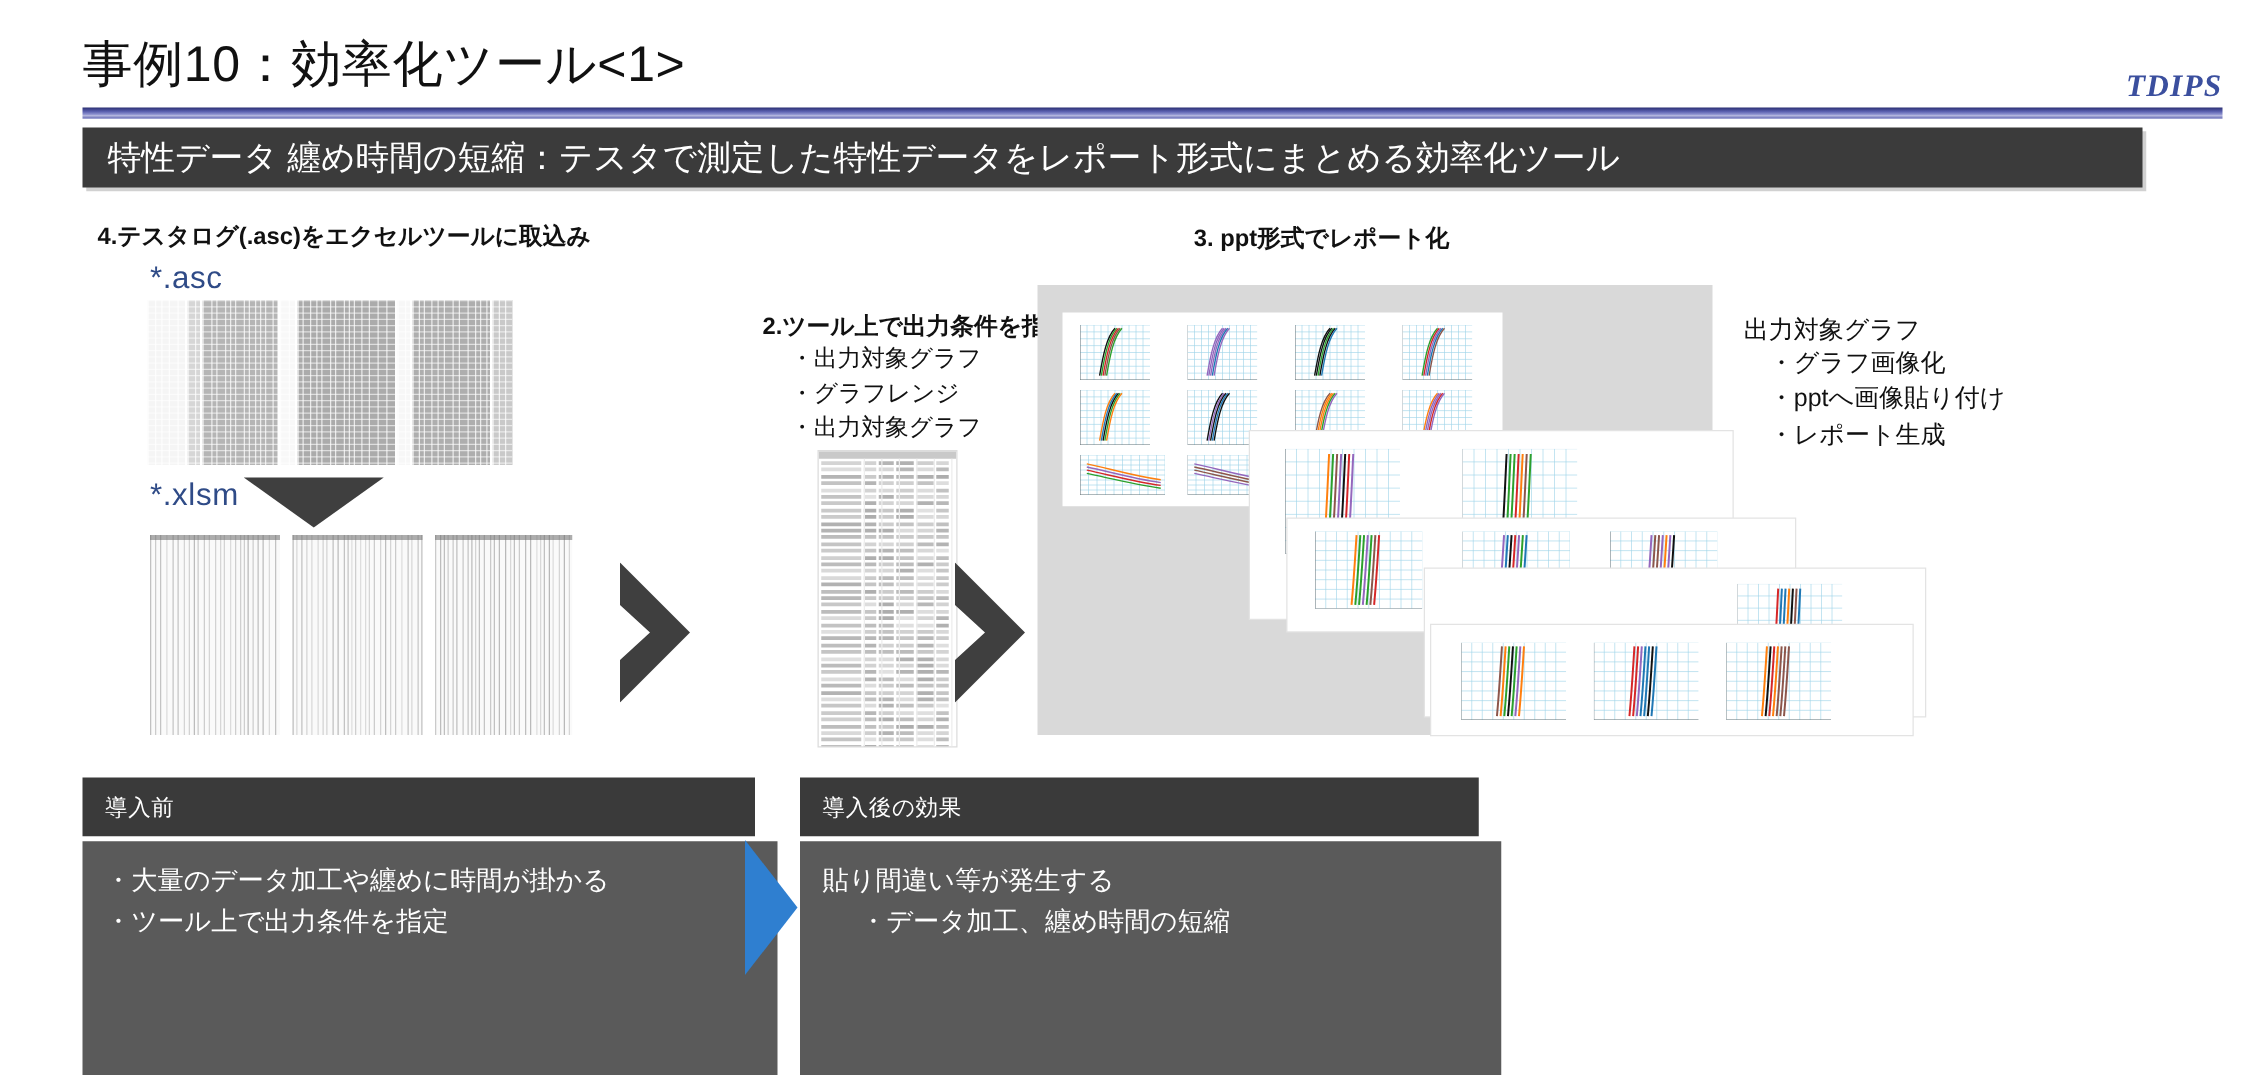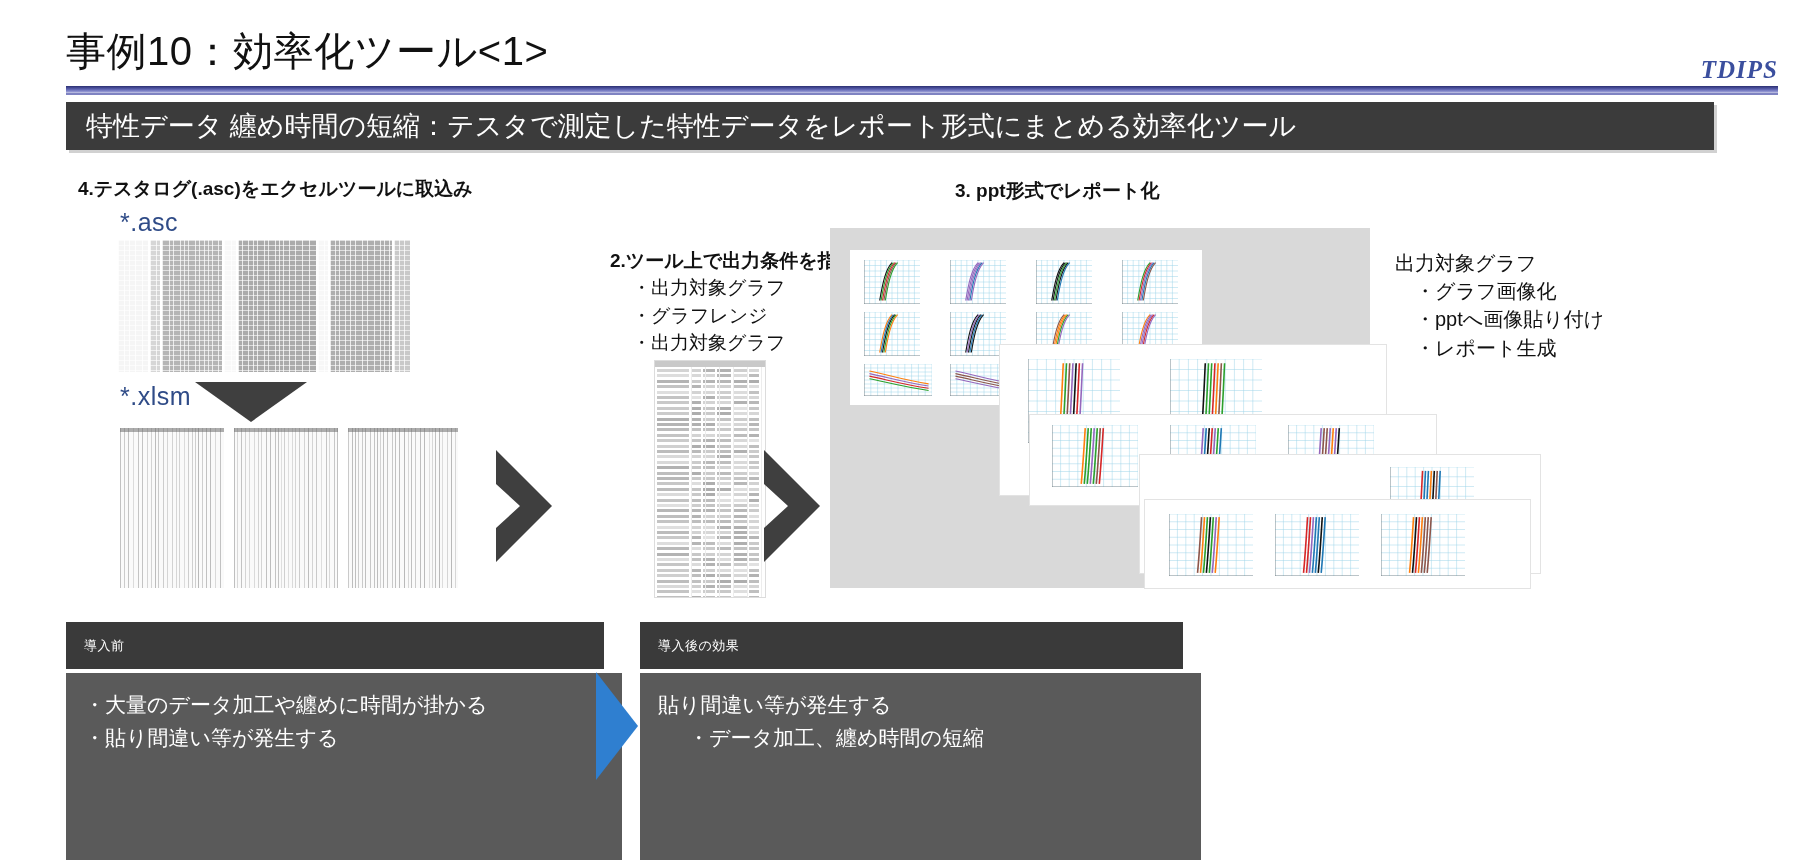--- a/index.html
+++ b/index.html
@@ -104,21 +104,21 @@
   #rep-d{left:1140px;top:455px;width:400px;height:118px;}
   #rep-e{left:1145px;top:500px;width:385px;height:88px;}
 
   
   .tile{position:absolute;background:#fff;overflow:hidden;}
 
   
   .panel-head{
     position:absolute;background:#3a3a3a;color:#fff;
     display:flex;align-items:center;padding-left:18px;
-    font-size:13px;letter-spacing:.5px;
+    font-size:18px;letter-spacing:.5px;
   }
   .panel-body{
     position:absolute;background:#5a5a5a;color:#fff;
     padding:16px 18px 0 18px;font-size:21px;line-height:1.55;
   }
   #before-head{left:66px;top:622px;width:520px;height:47px;}
   #before-body{left:66px;top:673px;width:520px;height:187px;}
   #after-head{left:640px;top:622px;width:525px;height:47px;}
   #after-body{left:640px;top:673px;width:525px;height:187px;}
   .indent{margin-left:30px;}
@@ -1301,21 +1301,21 @@
   <div class="macro-item">・グラフ画像化</div>
   <div class="macro-item">・pptへ画像貼り付け</div>
   <div class="macro-item">・レポート生成</div>
 </div>
 
 <div id="before-head" class="panel-head">
   <span>導入前</span>
 </div>
 <div id="before-body" class="panel-body">
   <div>・大量のデータ加工や纏めに時間が掛かる</div>
-  <div>・貼り間違い等が発生する</div>
+  <div>・ツール上で出力条件を指定</div>
 </div>
 
 <div id="mid-arrow"></div>
 
 <div id="after-head" class="panel-head">
   <span>導入後の効果</span>
 </div>
 <div id="after-body" class="panel-body">
   <div>貼り間違い等が発生する</div>
   <div class="indent">・データ加工、纏め時間の短縮</div>

